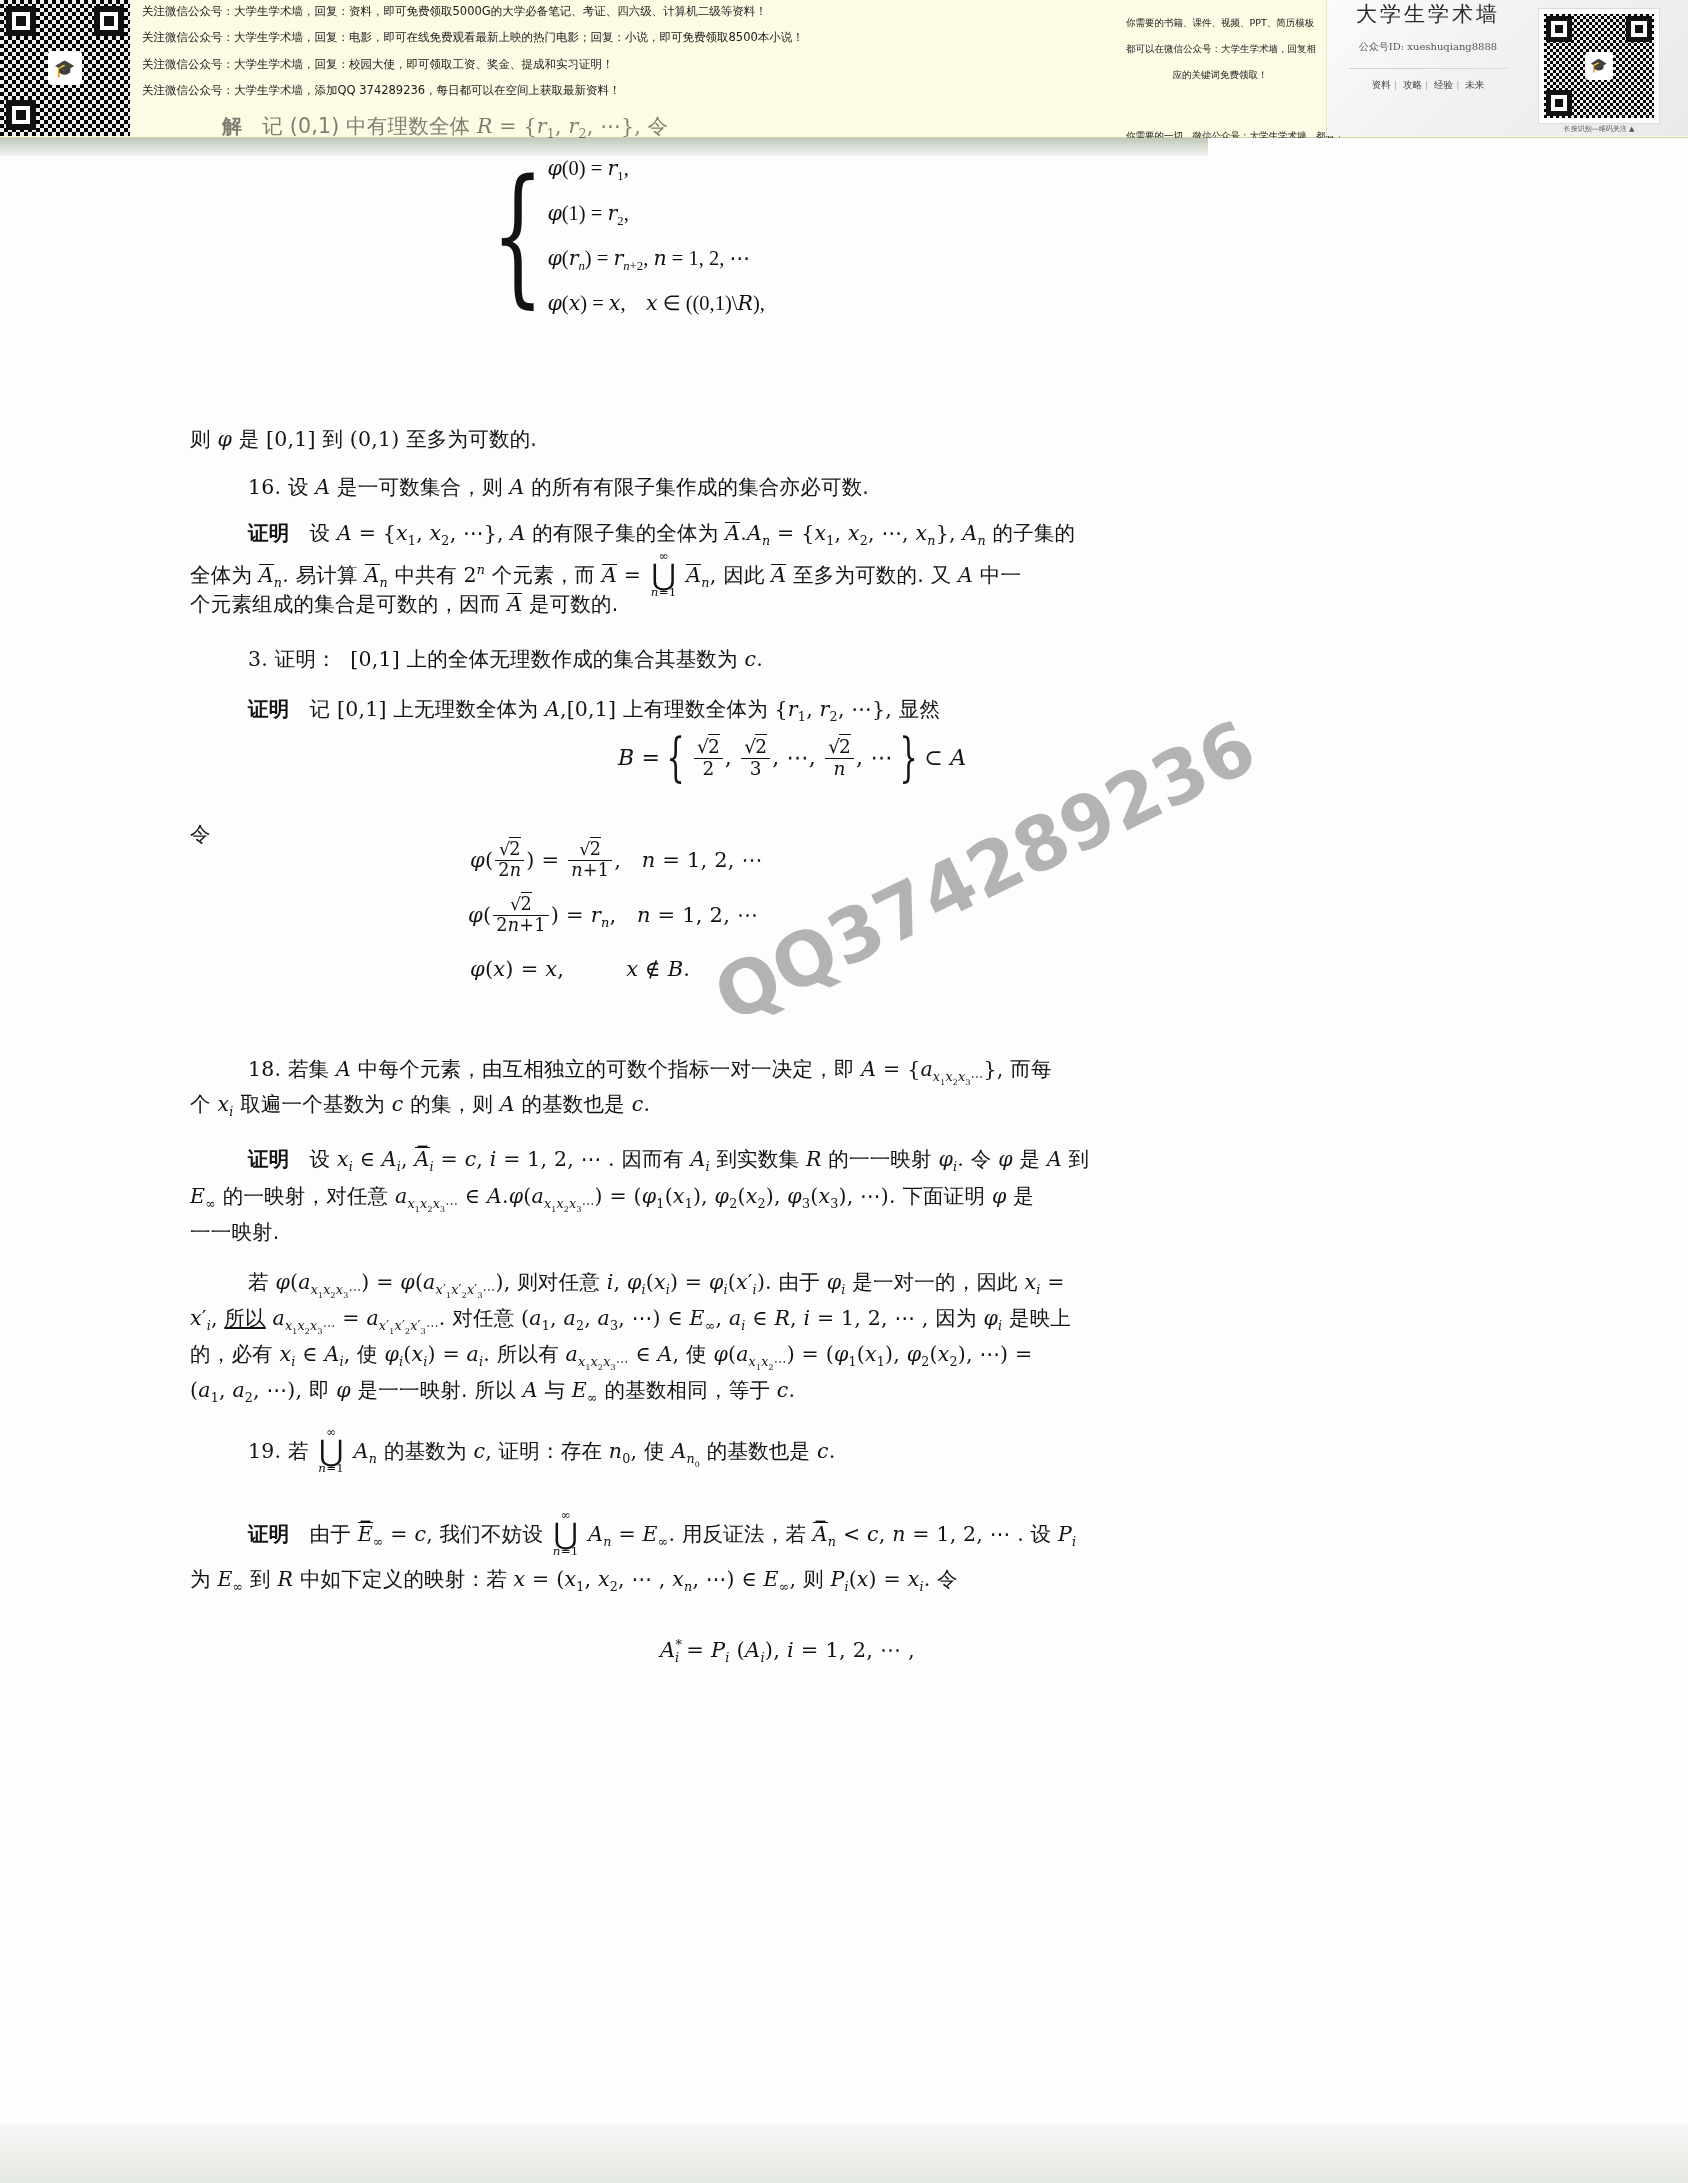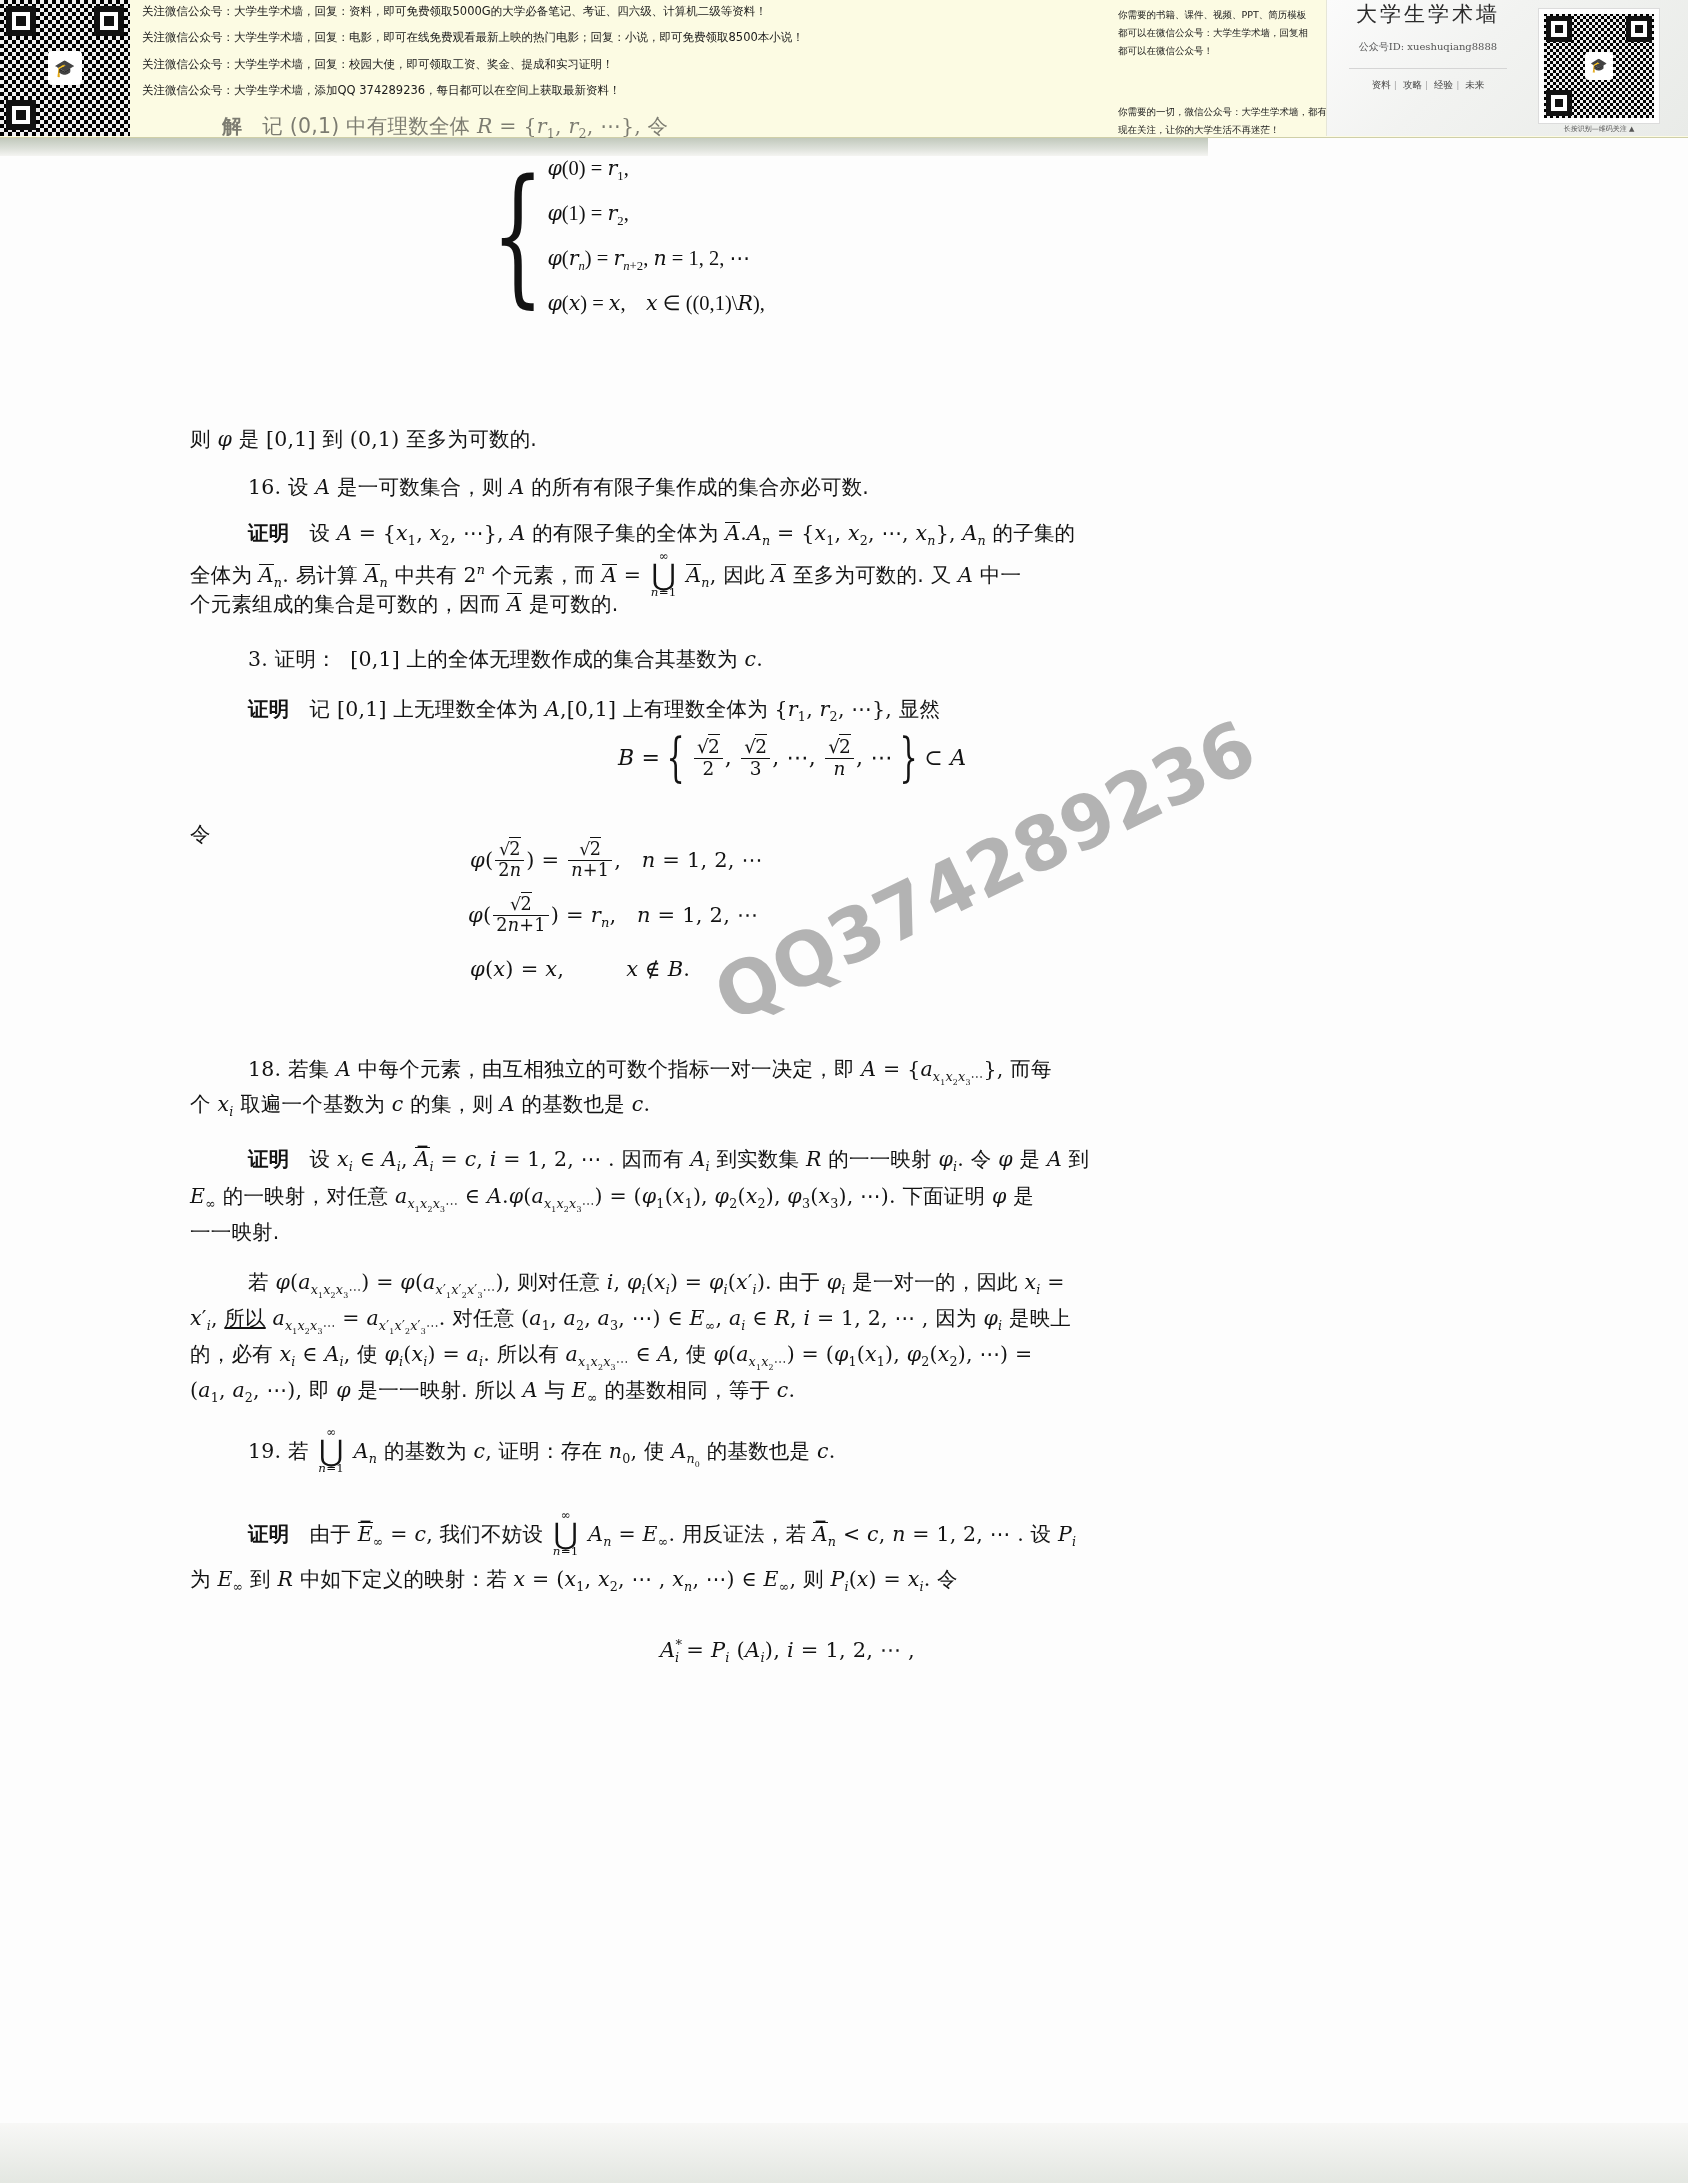--- a/index.html
+++ b/index.html
@@ -63,21 +63,21 @@
   .ad-line.first{font-size:11px;margin-bottom:13px;}
 
   .ad-side{
     position:absolute;right:0;top:0;
     width:212px;height:136px;
     font-family:"DejaVu Sans","Liberation Sans",sans-serif;
     font-size:9.5px;color:#1a1a1a;line-height:1.45;
     padding-top:4px;
     box-sizing:border-box;
   }
-  .ad-side p{margin:4px;white-space:nowrap;}
+  .ad-side p{margin:12px;white-space:nowrap;text-align:center;}
   .ad-side .lower{margin-top:48px;}
 
   
   .promo-card{
     flex:0 0 362px;
     width:362px;height:136px;
     background:linear-gradient(135deg,#fbfbfb 0%,#f2f3f1 40%,#e9ebe8 100%);
     position:relative;
     box-sizing:border-box;
     border-left:1px solid #e6e6d8;
@@ -202,21 +202,21 @@
 
   <div class="ad-text">
     <div class="ad-line">关注微信公众号：大学生学术墙，回复：资料，即可免费领取5000G的大学必备笔记、考证、四六级、计算机二级等资料！</div>
     <div class="ad-line">关注微信公众号：大学生学术墙，回复：电影，即可在线免费观看最新上映的热门电影；回复：小说，即可免费领取8500本小说！</div>
     <div class="ad-line">关注微信公众号：大学生学术墙，回复：校园大使，即可领取工资、奖金、提成和实习证明！</div>
     <div class="ad-line">关注微信公众号：大学生学术墙，添加QQ 374289236，每日都可以在空间上获取最新资料！</div>
 
     <div class="ad-side">
       <p>你需要的书籍、课件、视频、PPT、简历模板</p>
       <p>都可以在微信公众号：大学生学术墙，回复相</p>
-      <p>都可以在微信公众号！</p>
+      <p>应的关键词免费领取！</p>
       <p class="lower">你需要的一切，微信公众号：大学生学术墙，都有！</p>
       <p>现在关注，让你的大学生活不再迷茫！</p>
     </div>
   </div>
 
   <div class="promo-card">
     <div class="promo-left">
       <div class="promo-title">大学生学术墙</div>
       <div class="promo-id">公众号ID: xueshuqiang8888</div>
       <div class="promo-rule"></div>

